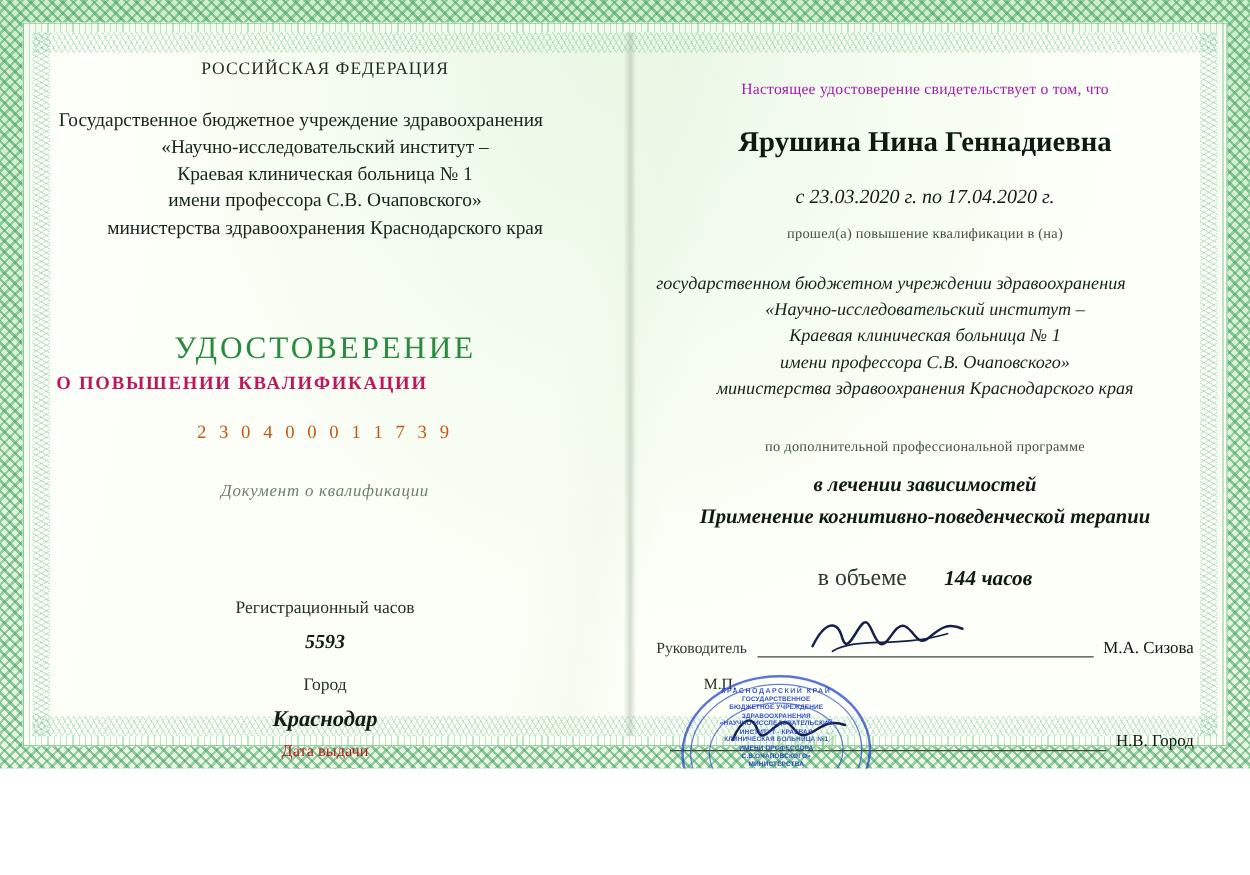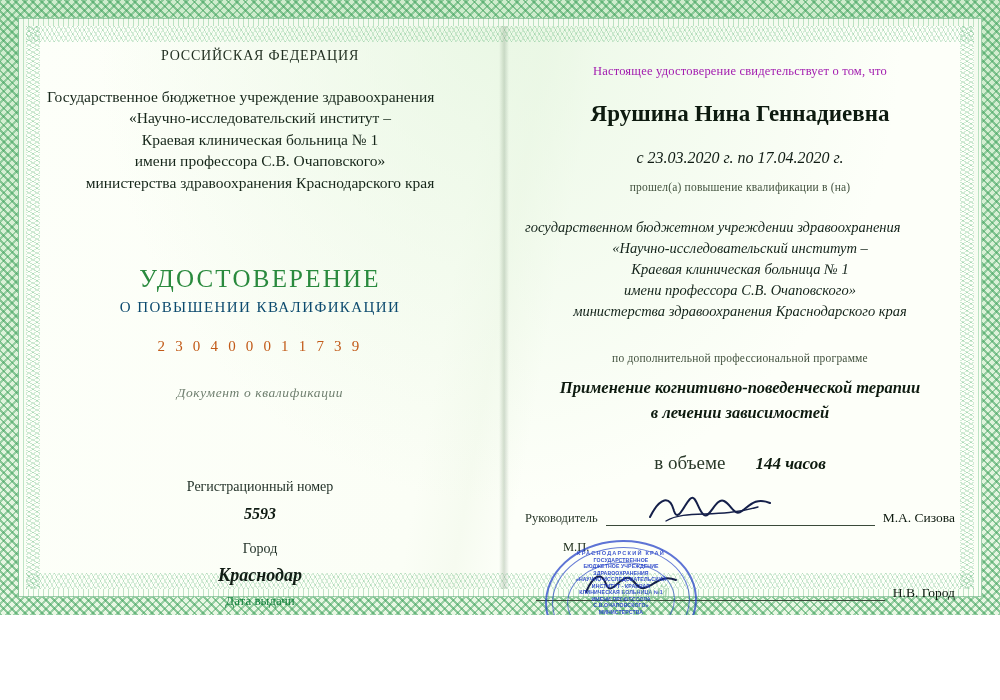--- a/index.html
+++ b/index.html
@@ -106,24 +106,24 @@
   .doc-title {
     margin-top: 72px;
     text-align: center;
     font-size: 25px;
     letter-spacing: 2.2px;
     color: #2a8a3e;
     font-family: "Liberation Serif", serif;
   }
   .doc-sub {
     margin-top: 6px;
-    text-align: center;
     font-size: 15px;
     letter-spacing: 1.4px;
-    color: #0c4a6e;
+    color: #be185d;
+    font-weight: bold;
   }
   .doc-number {
     margin-top: 22px;
     text-align: center;
     font-size: 15px;
     letter-spacing: 3.2px;
     color: #c25a18;
     font-family: "Liberation Serif", serif;
   }
   .doc-kind {
@@ -160,21 +160,21 @@
     text-align: center;
     font-size: 18px;
     font-weight: bold;
     font-style: italic;
     color: #101c14;
   }
   .date-label {
     margin-top: 7px;
     text-align: center;
     font-size: 13px;
-    color: #15803d;
+    color: #b91c1c;
   }
   .date-value {
     margin-top: 4px;
     text-align: center;
     font-size: 15px;
     font-weight: bold;
     font-style: italic;
     color: #101c14;
   }
 
@@ -376,21 +376,21 @@
         <div>Краевая клиническая больница № 1</div>
         <div>имени профессора С.В. Очаповского»</div>
         <div>министерства здравоохранения Краснодарского края</div>
       </div>
 
       <div class="doc-title">УДОСТОВЕРЕНИЕ</div>
       <div class="doc-sub">О ПОВЫШЕНИИ КВАЛИФИКАЦИИ</div>
       <div class="doc-number">2 3 0 4 0 0 0 1 1 7 3 9</div>
       <div class="doc-kind">Документ о квалификации</div>
 
-      <div class="reg-label">Регистрационный номер</div>
+      <div class="reg-label">Регистрационный часов</div>
       <div class="reg-value">5593</div>
       <div class="city-label">Город</div>
       <div class="city-value">Краснодар</div>
       <div class="date-label">Дата выдачи</div>
       <div class="date-value">17.04.2020</div>
     </div>
 
     <div class="col col-right">
 
       <div class="r-lead">Настоящее удостоверение свидетельствует о том, что</div>
@@ -401,22 +401,22 @@
       <div class="r-org">
         <div class="l1">государственном бюджетном учреждении здравоохранения</div>
         <div>«Научно-исследовательский институт –</div>
         <div>Краевая клиническая больница № 1</div>
         <div>имени профессора С.В. Очаповского»</div>
         <div>министерства здравоохранения Краснодарского края</div>
       </div>
 
       <div class="r-program-label">по дополнительной профессиональной программе</div>
       <div class="r-program">
+        <div>в лечении зависимостей</div>
         <div>Применение когнитивно-поведенческой терапии</div>
-        <div>в лечении зависимостей</div>
       </div>
 
       <div class="r-volume-row">
         <span class="r-volume-label">в объеме</span>
         <span class="r-volume-value">144 часов</span>
       </div>
 
       <div class="sign-row" style="top: 470px;">
         <span class="sign-label">Руководитель</span>
         <span class="sign-line">

